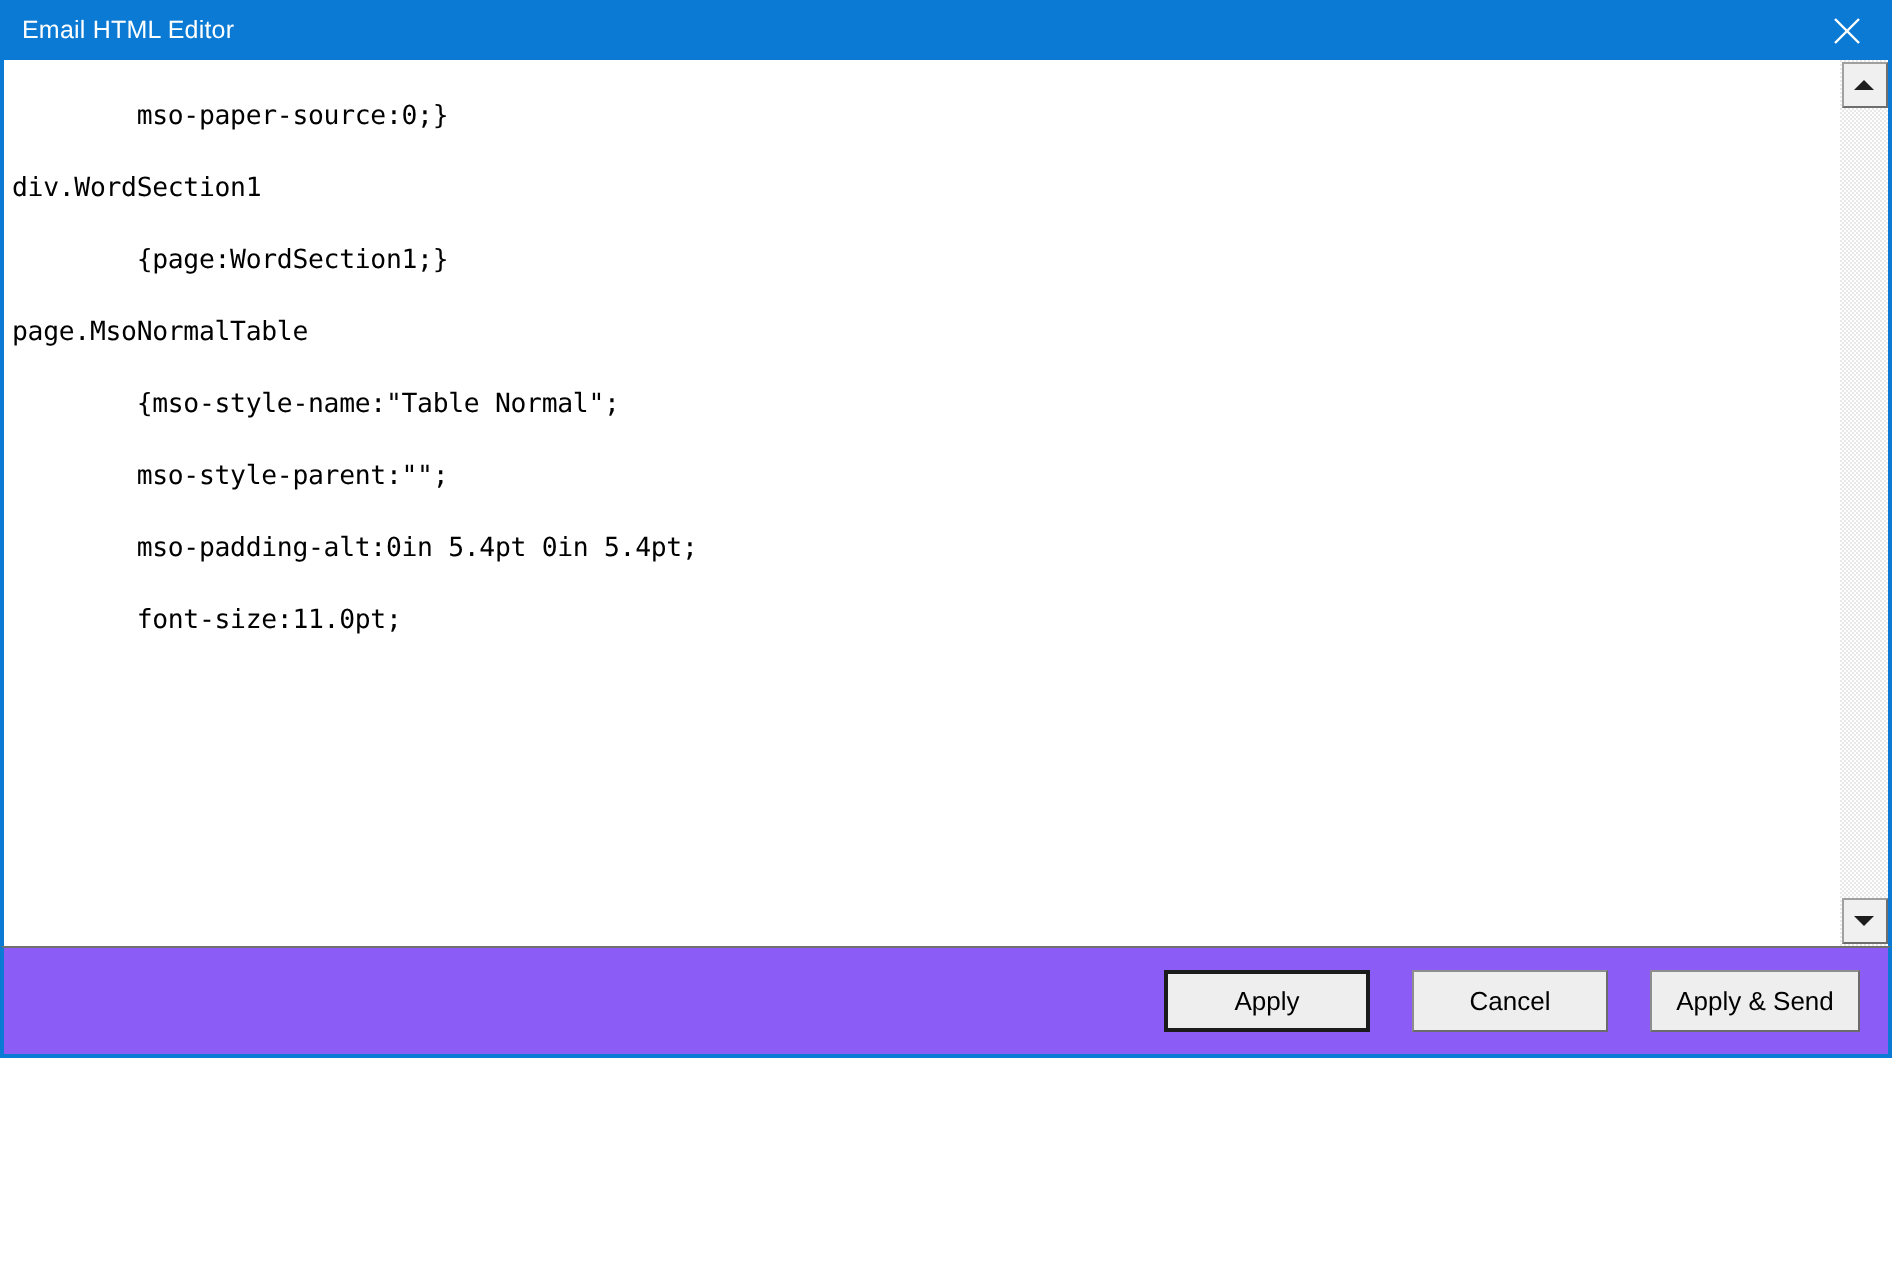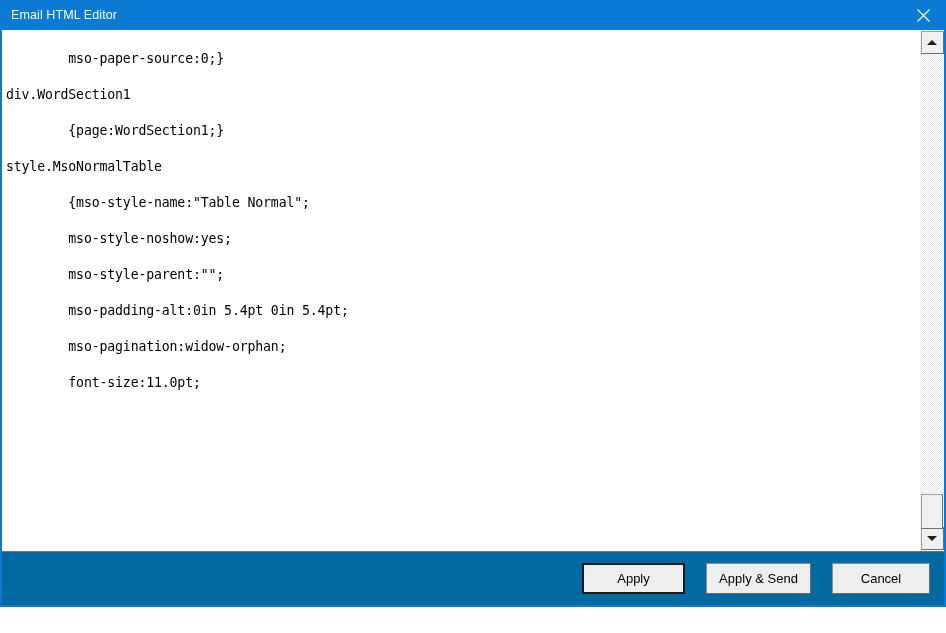--- a/index.html
+++ b/index.html
@@ -12,21 +12,21 @@
     height: 633px;
     overflow: hidden;
     font-family: "Liberation Sans", sans-serif;
   }
 
   .window {
     position: absolute;
     left: 0;
     top: 0;
     width: 946px;
-    height: 607px;
+    height: 529px;
     background: #ffffff;
     box-sizing: border-box;
     display: flex;
     flex-direction: column;
   }
 
   
   .titlebar {
     height: 30px;
     min-height: 30px;
@@ -141,21 +141,21 @@
     border-right-color: #6e6e6e;
     border-bottom-color: #6e6e6e;
     box-sizing: border-box;
     cursor: pointer;
   }
 
   
   .footer {
     height: 56px;
     min-height: 56px;
-    background: #0369a1;
+    background: #8b5cf6;
     border-left: 2px solid #0a7ad4;
     border-right: 2px solid #0a7ad4;
     border-bottom: 2px solid #0a7ad4;
     border-top: 1px solid #707070;
     box-sizing: border-box;
     display: flex;
     align-items: center;
     justify-content: flex-end;
     padding-right: 14px;
     gap: 21px;
@@ -202,31 +202,27 @@
   <div class="editor-wrap">
 
     <div class="code-area">
       <div class="code-text">
 <span>        mso-paper-source:0;}
 </span>
 <span>div.WordSection1
 </span>
 <span>        {page:WordSection1;}
 </span>
-<span>style.MsoNormalTable
+<span>page.MsoNormalTable
 </span>
 <span>        {mso-style-name:"Table Normal";
 </span>
-<span>        mso-style-noshow:yes;
-</span>
 <span>        mso-style-parent:"";
 </span>
 <span>        mso-padding-alt:0in 5.4pt 0in 5.4pt;
-</span>
-<span>        mso-pagination:widow-orphan;
 </span>
 <span>        font-size:11.0pt;
 </span>
 
 
 
 
 
 
 
@@ -248,17 +244,17 @@
       </div>
       <div class="scroll-btn bottom">
         <span class="scroll-arrow down"></span>
       </div>
     </div>
 
   </div>
 
   <div class="footer">
     <div class="btn apply">Apply</div>
+    <div class="btn cancel">Cancel</div>
     <div class="btn apply-send">Apply &amp; Send</div>
-    <div class="btn cancel">Cancel</div>
   </div>
 
 </div>
 
 </body></html>

